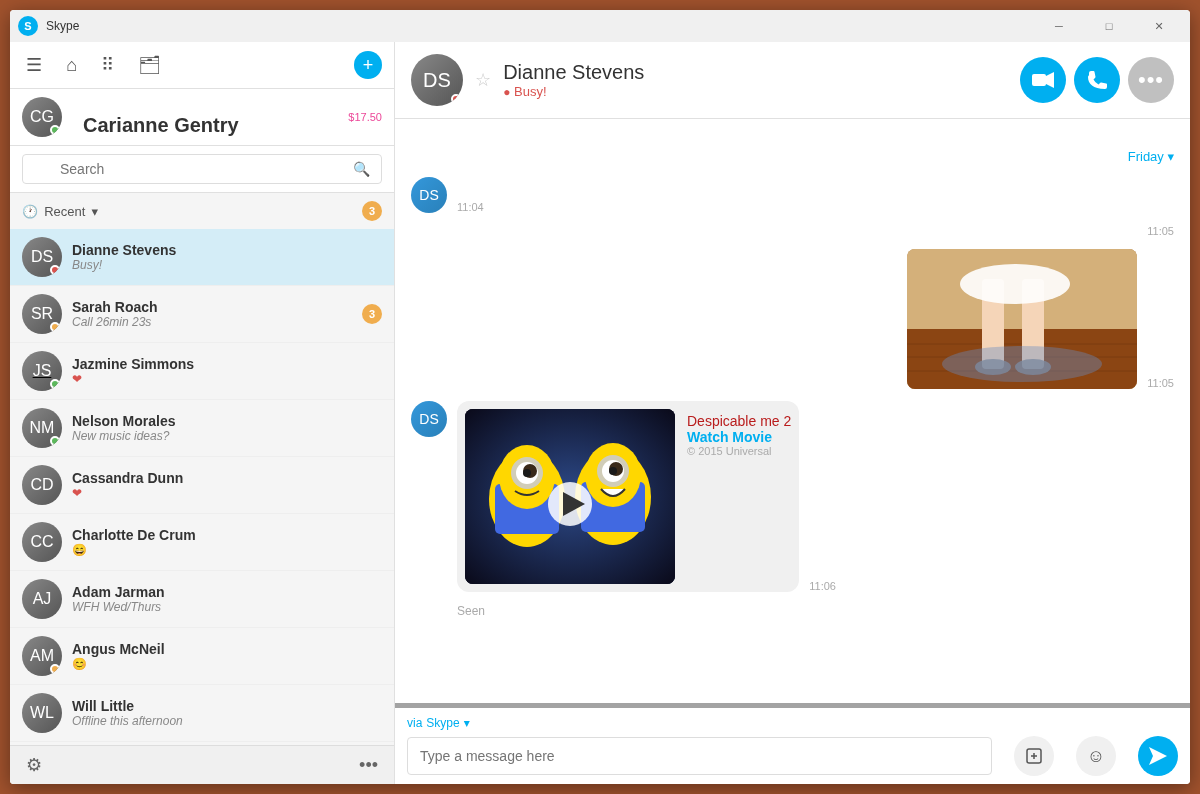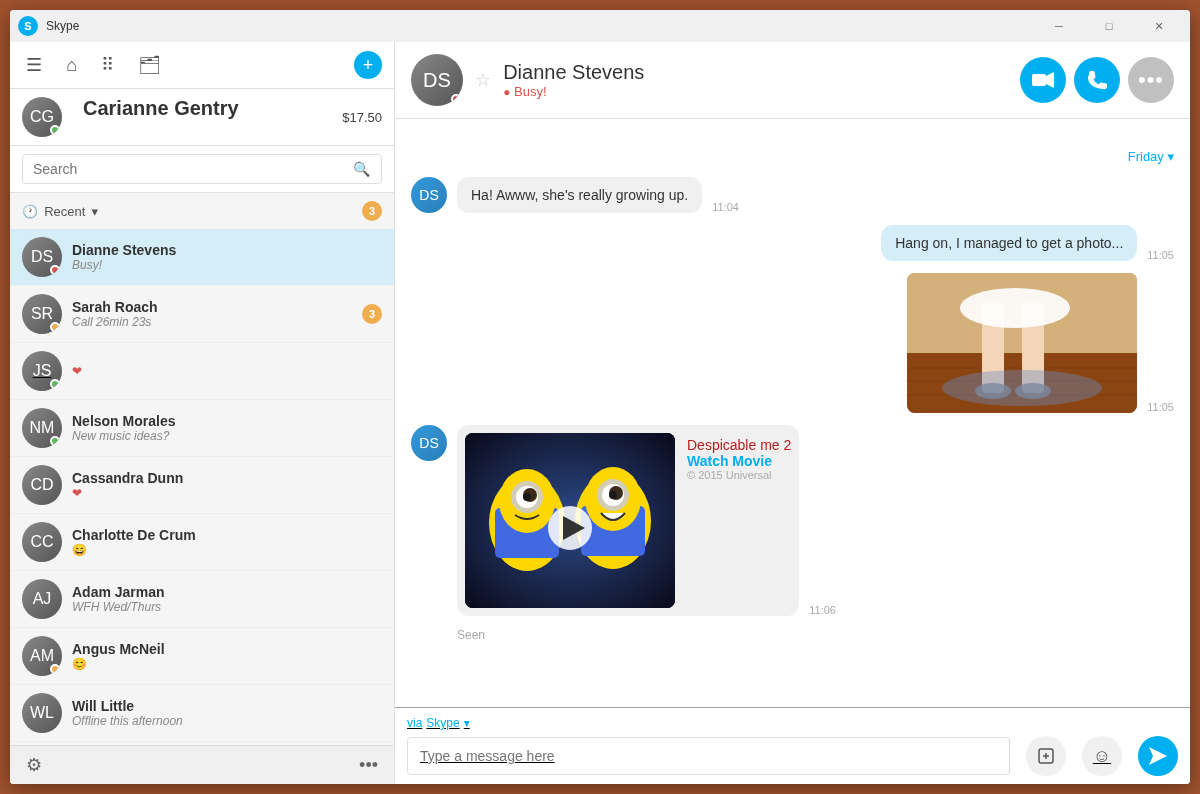--- a/index.html
+++ b/index.html
@@ -117,21 +117,21 @@
     .user-profile-bar {
       display: flex;
       align-items: center;
       padding: 8px 12px;
       background: #fff;
       border-bottom: 1px solid #e0e0e0;
       justify-content: space-between;
     }
     .user-profile-left {
       display: flex;
-      align-items: flex-start;
+      align-items: flex-end;
       gap: 8px;
     }
     .avatar {
       width: 40px;
       height: 40px;
       border-radius: 50%;
       background: #ccc;
       position: relative;
       overflow: hidden;
       flex-shrink: 0;
@@ -158,22 +158,22 @@
     .status-online { background: #5cb85c; }
     .status-busy { background: #d9534f; }
     .status-away { background: #f0ad4e; }
     .user-name {
       font-size: 20px;
       font-weight: 700;
       color: #333;
       margin-left: 13px;
     }
     .user-balance {
-      font-size: 13px;
-      color: #404040;
+      font-size: 11px;
+      color: #ec4899;
       margin-left: 48px;
     }
     .search-bar {
       padding: 8px 12px;
       background: #fff;
       border-bottom: 1px solid #e0e0e0;
     }
     .search-input-wrapper {
       display: flex;
       align-items: center;
@@ -414,38 +414,37 @@
       font-size: 11px;
       color: #aaa;
     }
     .seen-label {
       font-size: 12px;
       color: #aaa;
       margin-top: 4px;
       margin-left: 46px;
     }
     .chat-input-area {
-      border-top: 1px solid #a3a3a3;
+      border-top: 5px solid #a3a3a3;
       padding: 8px 12px;
-      text-decoration: underline;
     }
     .via-skype {
       font-size: 12px;
       color: #555;
       margin-bottom: 6px;
       display: flex;
       align-items: center;
       gap: 4px;
       cursor: pointer;
     }
     .via-skype span { color: #00aff0; }
     .input-row {
       display: flex;
       align-items: center;
-      gap: 16px;
+      gap: 22px;
     }
     .message-input {
       flex: 1;
       border: 1px solid #ddd;
       border-radius: 4px;
       padding: 10px 12px;
       font-size: 14px;
       color: #999;
       outline: none;
     }
@@ -519,21 +518,21 @@
             <div class="avatar-placeholder">CG</div>
             <div class="status-dot status-online"></div>
           </div>
           <span class="user-name">Carianne Gentry</span>
         </div>
         <span class="user-balance">$17.50</span>
       </div>
 
       <div class="search-bar">
         <div class="search-input-wrapper">
-          <input type="text" class="message-input" style="border: none; padding: 0px;" placeholder="Search">
+          <input type="text" class="message-input" style="border: none; padding: 0px; margin-left: 27px;" placeholder="Search">
           <span class="search-icon">🔍</span>
         </div>
       </div>
 
       <div class="recent-header">
         <div class="recent-label">
           <span>🕐</span>
           <span>Recent</span>
           <span>▾</span>
         </div>
@@ -564,20 +563,21 @@
           </div>
           <div class="contact-badge">3</div>
         </div>
 
         <div class="contact-item">
           <div class="avatar av-teal">
             <div class="avatar-placeholder">JS</div>
             <div class="status-dot status-online"></div>
           </div>
           <div class="contact-info">
+            <div class="contact-name">Jazmine Simmons</div>
             <div class="contact-status"><span class="heart">❤</span></div>
           </div>
         </div>
 
         <div class="contact-item">
           <div class="avatar av-green">
             <div class="avatar-placeholder">NM</div>
             <div class="status-dot status-online"></div>
           </div>
           <div class="contact-info">
@@ -681,27 +681,25 @@
       </div>
 
       <div class="chat-messages">
 
         <div class="date-divider">
           <span>Friday ▾</span>
         </div>
 
         <div class="message-row">
           <div class="msg-avatar av-blue">DS</div>
-          <div class="msg-bubble">Ha! Awww, she's really growing up.</div>
           <span class="msg-time">11:04</span>
         </div>
 
         <div class="message-row sent">
           <span class="msg-time">11:05</span>
-          <div class="msg-bubble sent">Hang on, I managed to get a photo...</div>
         </div>
 
         <div class="message-row sent">
           <span class="msg-time">11:05</span>
           <div class="msg-image photo-bg">
             
             <svg width="230" height="140" viewBox="0 0 230 140" xmlns="http://www.w3.org/2000/svg">
               <rect width="230" height="140" fill="#c8a97e"></rect>
               <rect width="230" height="80" fill="#d4b07a"></rect>
 

